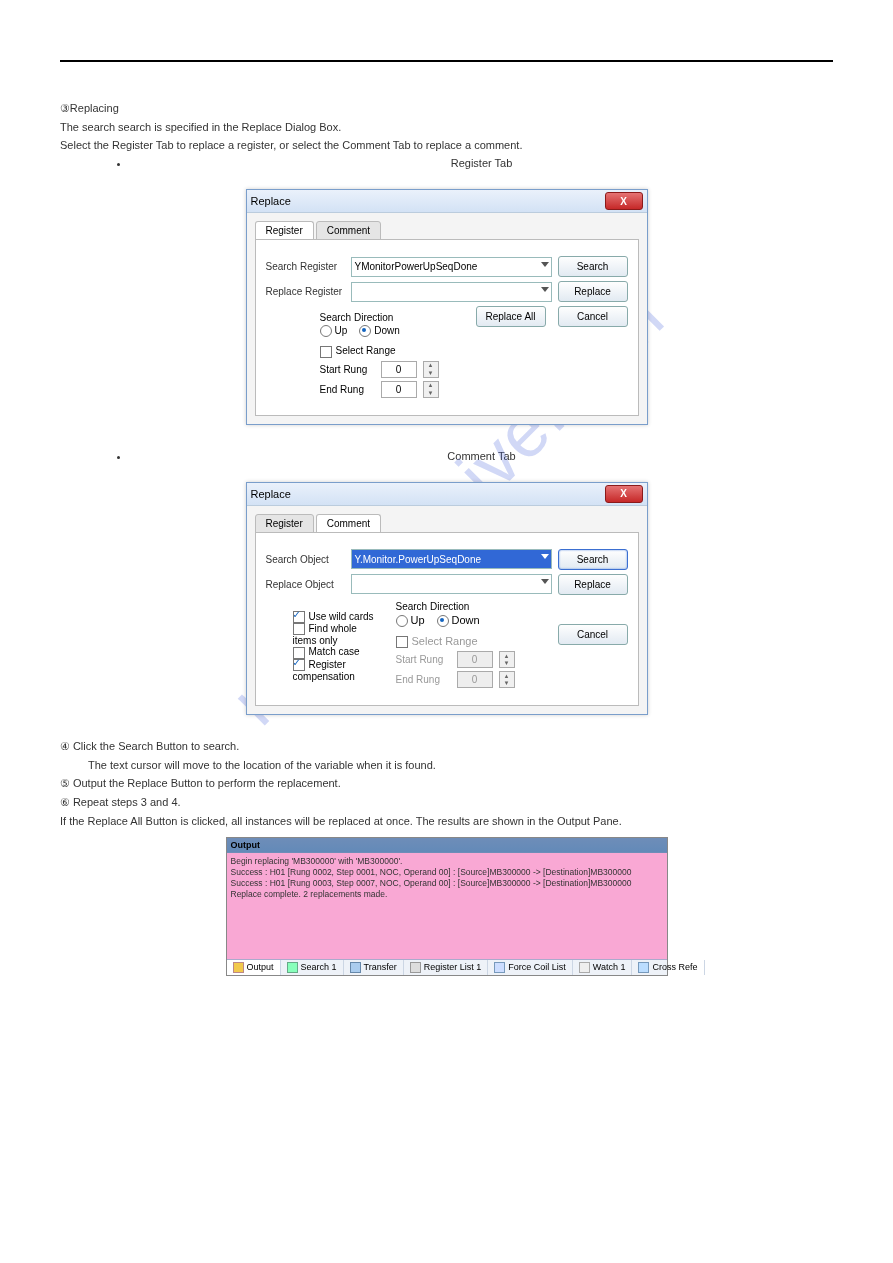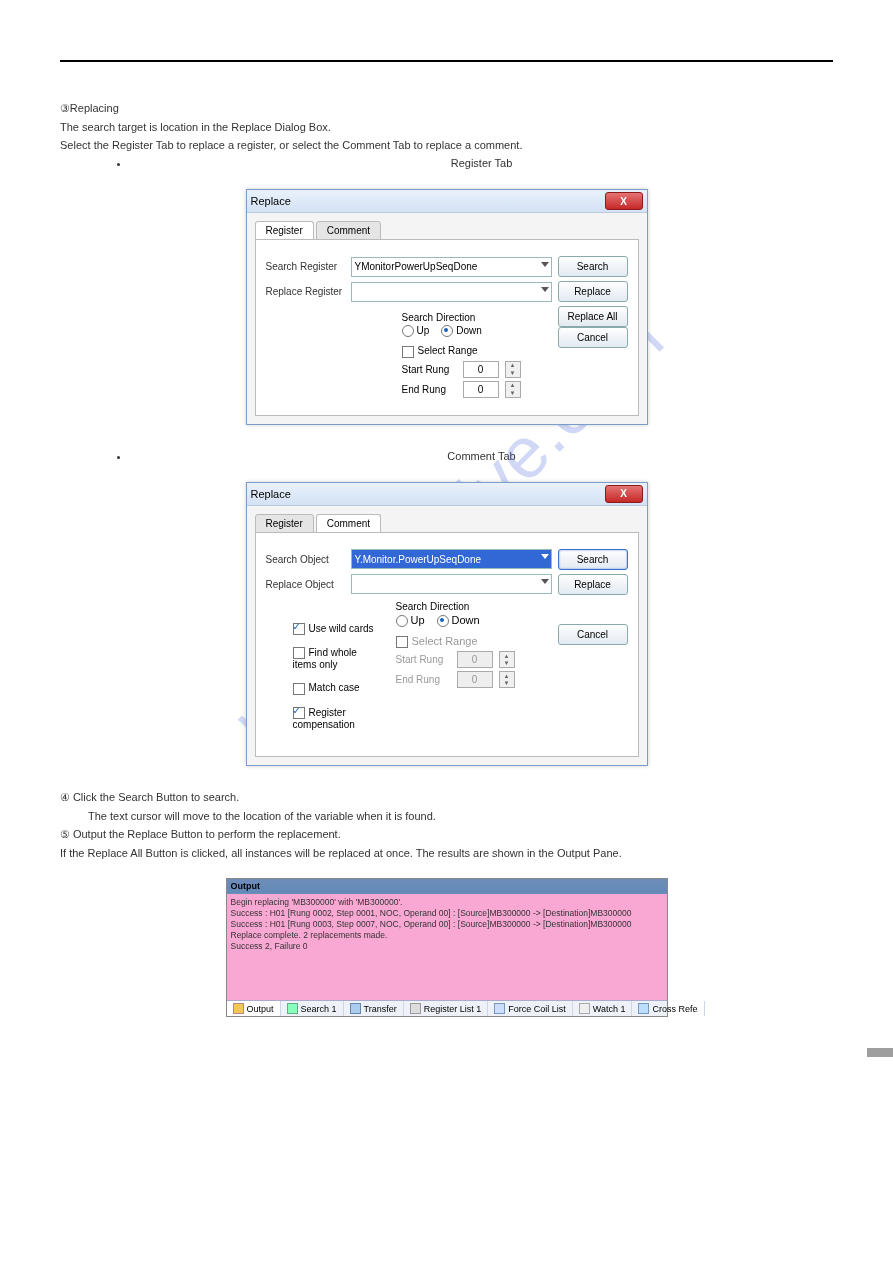--- a/index.html
+++ b/index.html
@@ -109,24 +109,24 @@
   .radio.checked::after{content:"";position:absolute;left:2px;top:2px;width:4px;height:4px;background:#1565c0;border-radius:50%;}
   .checkbox { width:10px;height:10px;border:1px solid #777;display:inline-block;vertical-align:middle;margin-right:4px;position:relative;background:#fff;}
   .checkbox.checked::after{content:"✓";position:absolute;left:-1px;top:-3px;font-size:10px;color:#1565c0;}
   .spin-row { display:flex;align-items:center;gap:6px;margin:3px 0;}
   .spin-label{width:55px;font-size:10px;}
   .spin-box{width:34px;height:15px;border:1px solid #aaa;background:#fff;font-size:10px;text-align:center;display:flex;align-items:center;justify-content:center;}
   .spin-box.disabled{background:#eee;color:#999;}
   .spin-ctrl{width:14px;height:15px;border:1px solid #aaa;background:#f0f0f0;display:flex;flex-direction:column;}
   .spin-ctrl div{flex:1;display:flex;align-items:center;justify-content:center;font-size:6px;color:#666;}
   .check-col{margin-top:10px;font-size:10px;}
-  .check-col div{margin:12px 0;padding-left:27px;}
+  .check-col div{margin:0 0;padding-left:27px;}
   .output-panel {
     width:440px;
-    margin:19px auto 0 auto;
+    margin:10px auto 0 auto;
     border:1px solid #888;
     font-size:9px;
   }
   .output-head{
     background:linear-gradient(#6e8db8,#638ab8);
     color:#000;
     font-weight:bold;
     padding:2px 4px;
     border-bottom:1px solid #6e8db8;
   }
@@ -174,21 +174,21 @@
 </style>
 </head>
 <body>
 
 <div class="page">
   <div class="top-rule"></div>
 
   <div class="watermark">manualshive.com</div>
 
   <div class="text-block">③Replacing</div>
-  <div class="text-block">The search target is location in the Replace Dialog Box.</div>
+  <div class="text-block">The search search is specified in the Replace Dialog Box.</div>
   <div class="text-block">Select the Register Tab to replace a register, or select the Comment Tab to replace a comment.</div>
   <ul class="bullet-list">
     <li>Register Tab</li>
   </ul>
 
   <div class="dialog dialog-rel">
     <div class="dialog-titlebar">
       <span>Replace</span>
       <div class="close-btn">X</div>
     </div>
@@ -237,21 +237,21 @@
               <div class="spin-row">
                 <div class="spin-label">End Rung</div>
                 <div class="spin-box">0</div>
                 <div class="spin-ctrl">
                     <div>▲</div>
                     <div>▼</div>
                   </div>
               </div>
             </div>
           </div>
-          <div style="display:flex;flex-direction:column;gap:0;">
+          <div style="display:flex;flex-direction:row;gap:12px;">
             <div class="win-btn">Replace All</div>
             <div class="win-btn">Cancel</div>
           </div>
         </div>
       </div>
     </div>
   </div>
 
   <ul class="bullet-list" style="margin-top:0;">
     <li>Comment Tab</li>
@@ -322,30 +322,30 @@
             <div class="win-btn">Cancel</div>
           </div>
         </div>
       </div>
     </div>
   </div>
 
   <div class="text-block">④ Click the Search Button to search.</div>
   <div class="text-block" style="margin-left:28px;">The text cursor will move to the location of the variable when it is found.</div>
   <div class="text-block">⑤ Output the Replace Button to perform the replacement.</div>
+  <div class="text-block">⑥ Repeat steps 3 and 4.</div>
   <div class="text-block" style="margin-left:0;">If the Replace All Button is clicked, all instances will be replaced at once. The results are shown in the Output Pane.</div>
 
   <div class="output-panel">
     <div class="output-head">Output</div>
     <div class="output-body">
       <div>Begin replacing 'MB300000' with 'MB300000'.</div>
       <div>Success : H01 [Rung 0002, Step 0001, NOC, Operand 00] : [Source]MB300000 -&gt; [Destination]MB300000</div>
       <div>Success : H01 [Rung 0003, Step 0007, NOC, Operand 00] : [Source]MB300000 -&gt; [Destination]MB300000</div>
       <div>Replace complete. 2 replacements made.</div>
-      <div>Success 2, Failure 0</div>
     </div>
     <div class="output-tabs">
       <div class="out-tab active">
           <span class="icon-sq" style="background:#f2c94c;border:1px solid #b88;"></span>
           <span>Output</span>
         </div>
       <div class="out-tab">
           <span class="icon-sq" style="background:#8fb;border:1px solid #6a8;"></span>
           <span>Search 1</span>
         </div>

